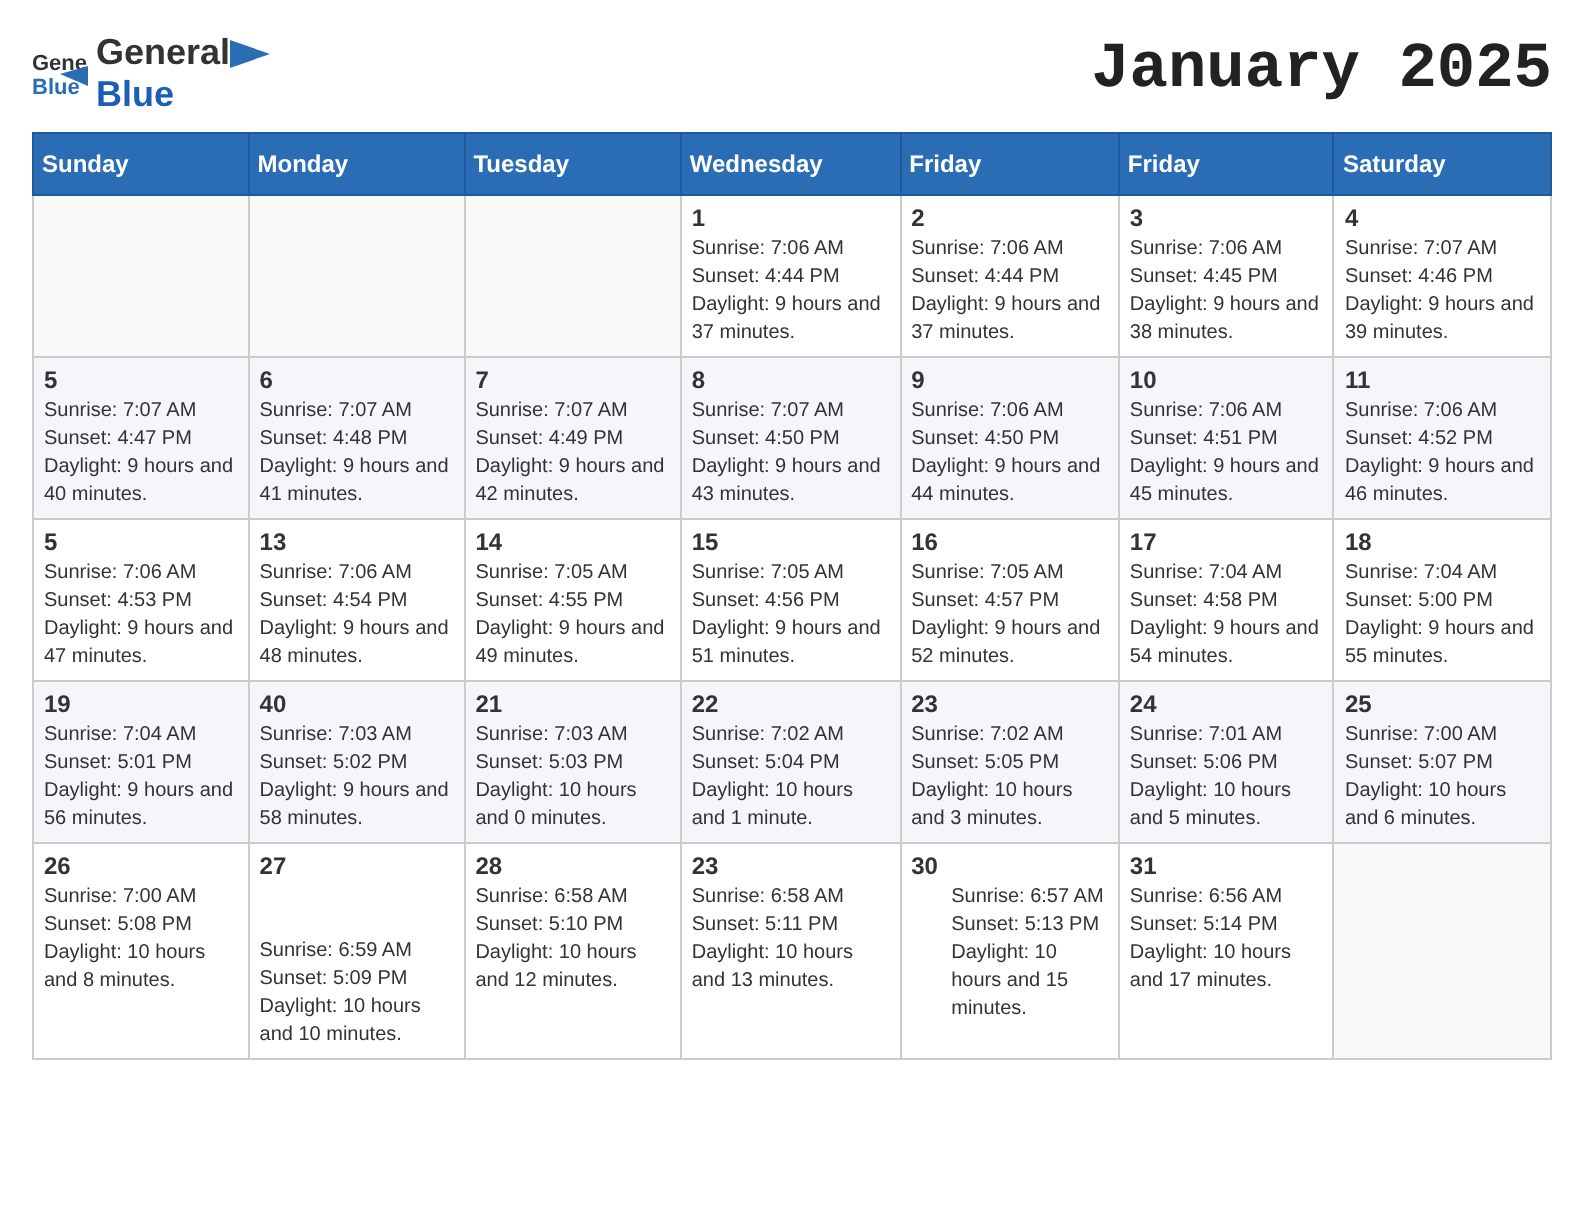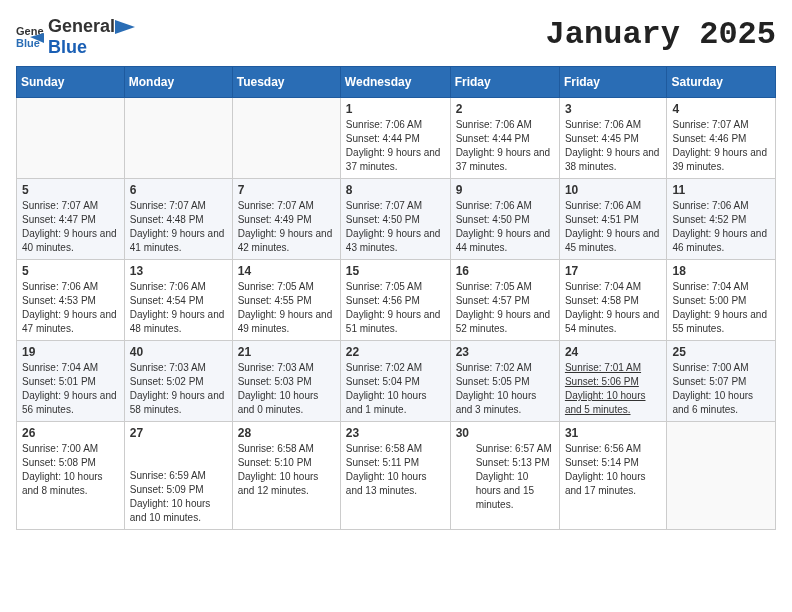--- a/index.html
+++ b/index.html
@@ -272,21 +272,21 @@
 Daylight: 10 hours and 1 minute.</div>
         </td>
         <td>
           <span class="day-num">23</span>
           <div class="day-info" style="white-space: pre-line;">Sunrise: 7:02 AM
 Sunset: 5:05 PM
 Daylight: 10 hours and 3 minutes.</div>
         </td>
         <td>
           <span class="day-num">24</span>
-          <div class="day-info" style="white-space: pre-line; text-decoration: underline;">Sunrise: 7:01 AM
+          <div class="day-info" style="white-space: pre-line;">Sunrise: 7:01 AM
 Sunset: 5:06 PM
 Daylight: 10 hours and 5 minutes.</div>
         </td>
         <td>
           <span class="day-num">25</span>
           <div class="day-info" style="white-space: pre-line;">Sunrise: 7:00 AM
 Sunset: 5:07 PM
 Daylight: 10 hours and 6 minutes.</div>
         </td>
       </tr>

